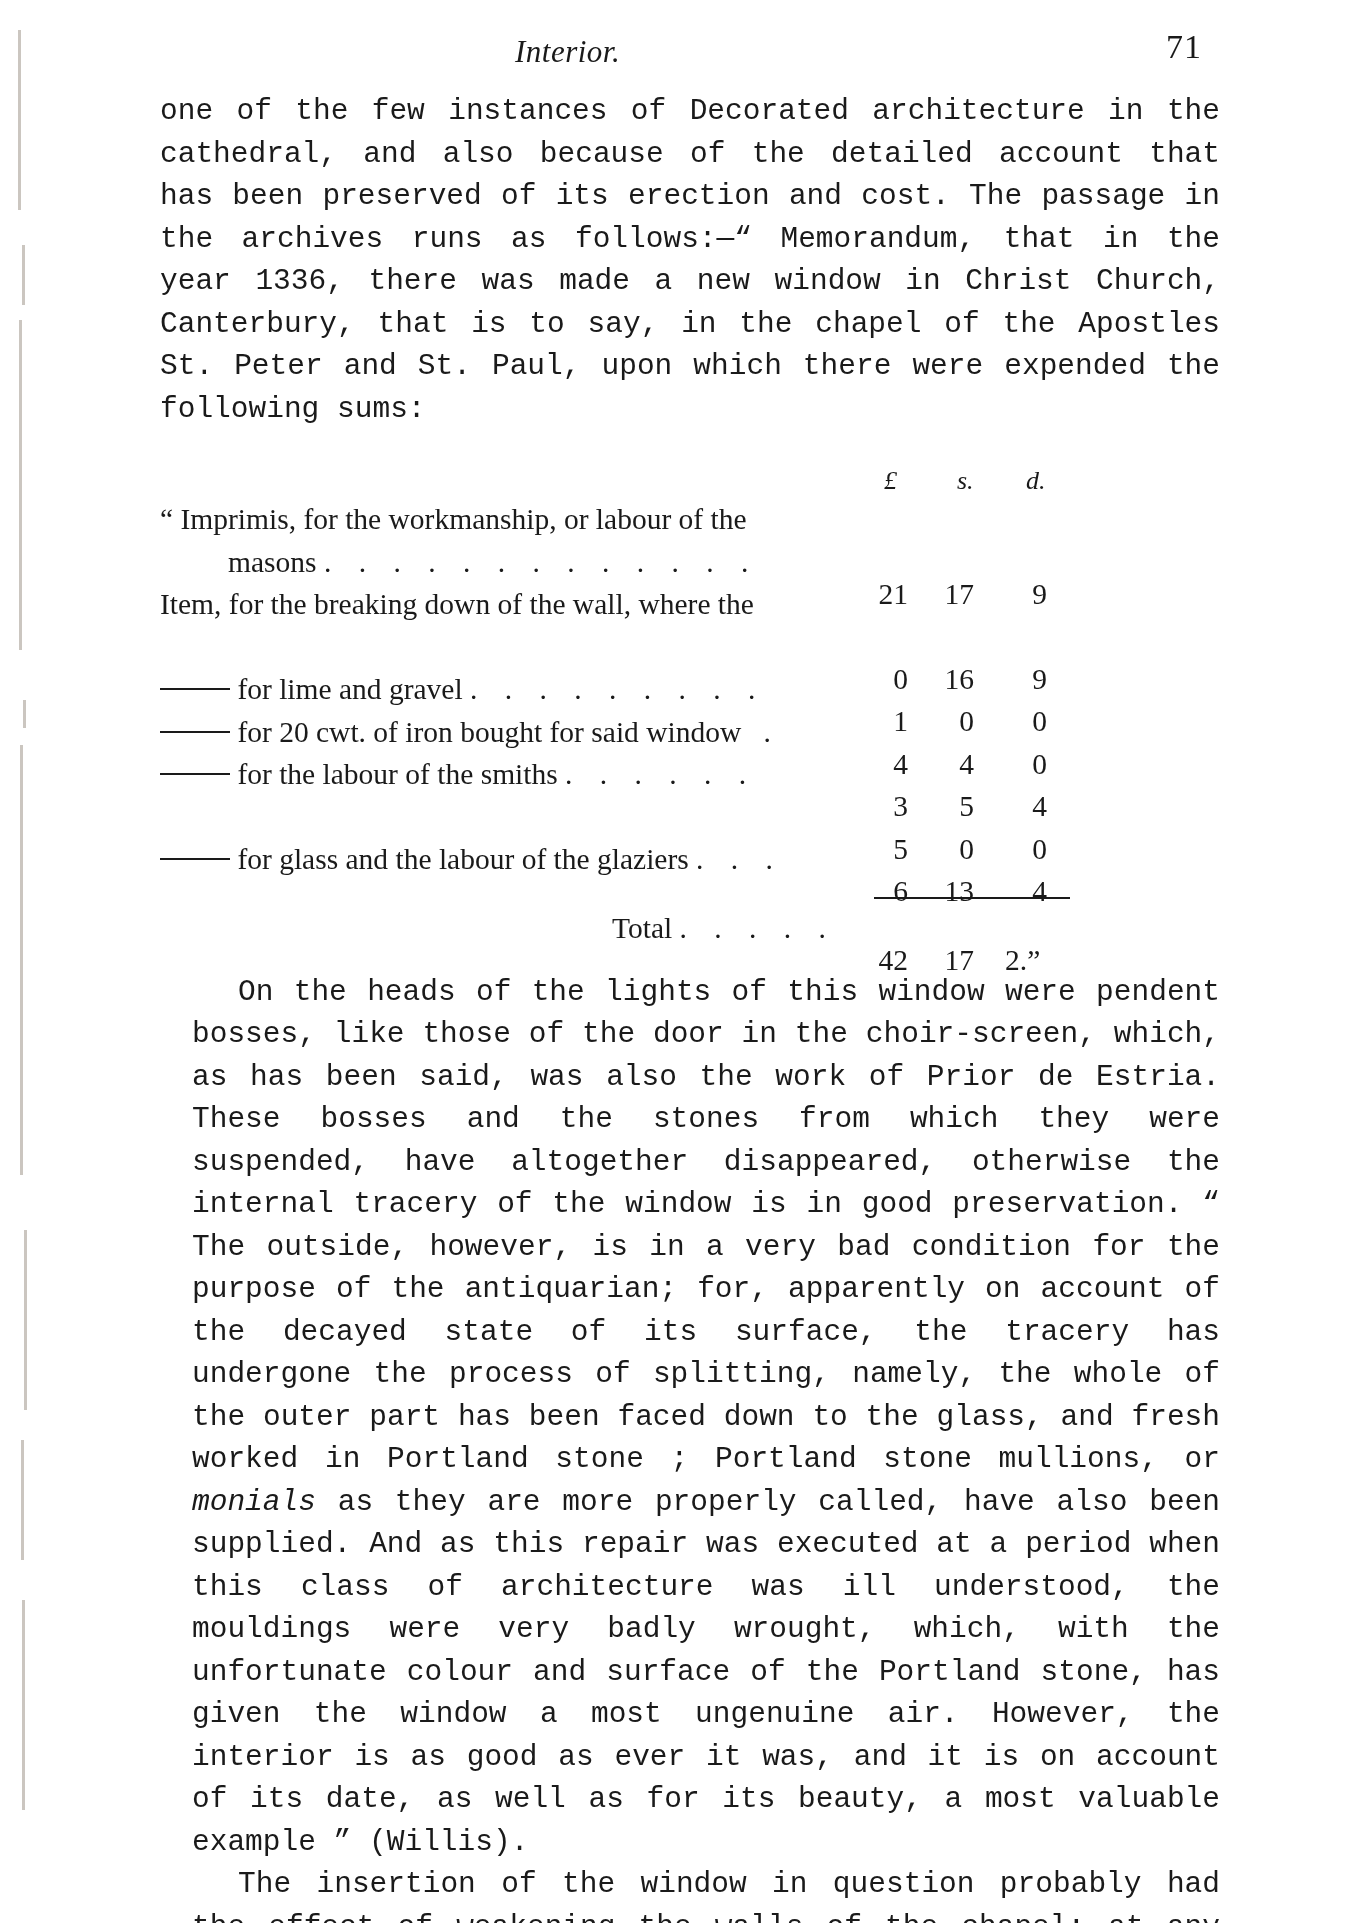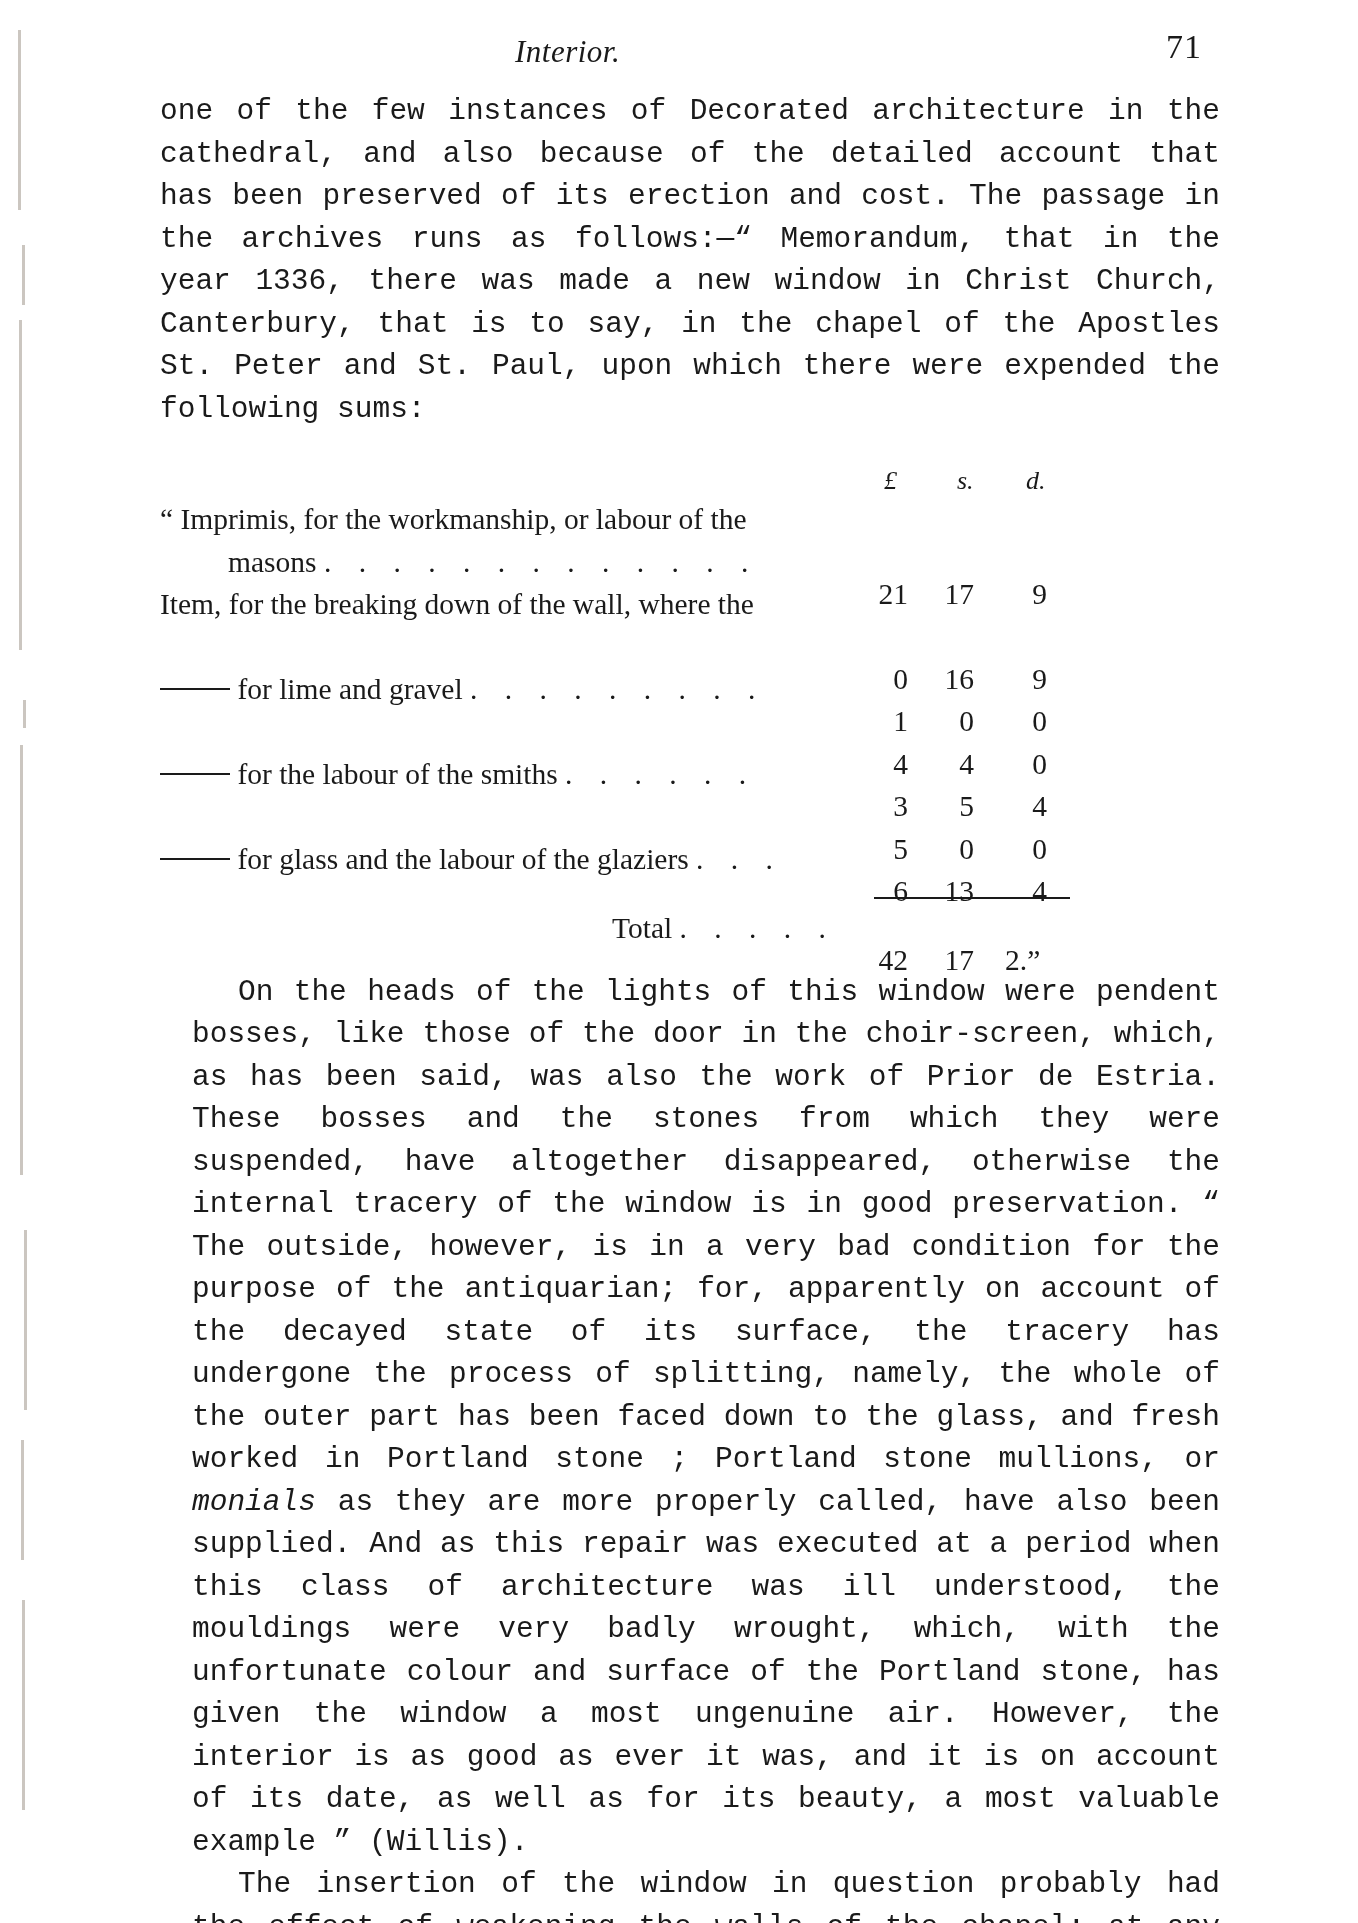--- a/index.html
+++ b/index.html
@@ -187,20 +187,21 @@
     </div>
 
     <div class="acc-row">
       <span class="acc-label"><span class="dashlead"></span> <span>for lime and gravel</span> <span class="leader">.  .  .  .  .  .  .  .  .</span></span>
       <span class="num n1">1</span>
       <span class="num n2">0</span>
       <span class="num n3">0</span>
     </div>
 
     <div class="acc-row">
+      <span class="acc-label"><span class="dashlead"></span> <span>for 20 cwt. of iron bought for said window</span> &nbsp; <span class="leader">.</span></span>
       <span class="num n1">4</span>
       <span class="num n2">4</span>
       <span class="num n3">0</span>
     </div>
 
     <div class="acc-row">
       <span class="acc-label"><span class="dashlead"></span> <span>for the labour of the smiths</span> <span class="leader">.  .  .  .  .  .</span></span>
       <span class="num n1">3</span>
       <span class="num n2">5</span>
       <span class="num n3">4</span>

